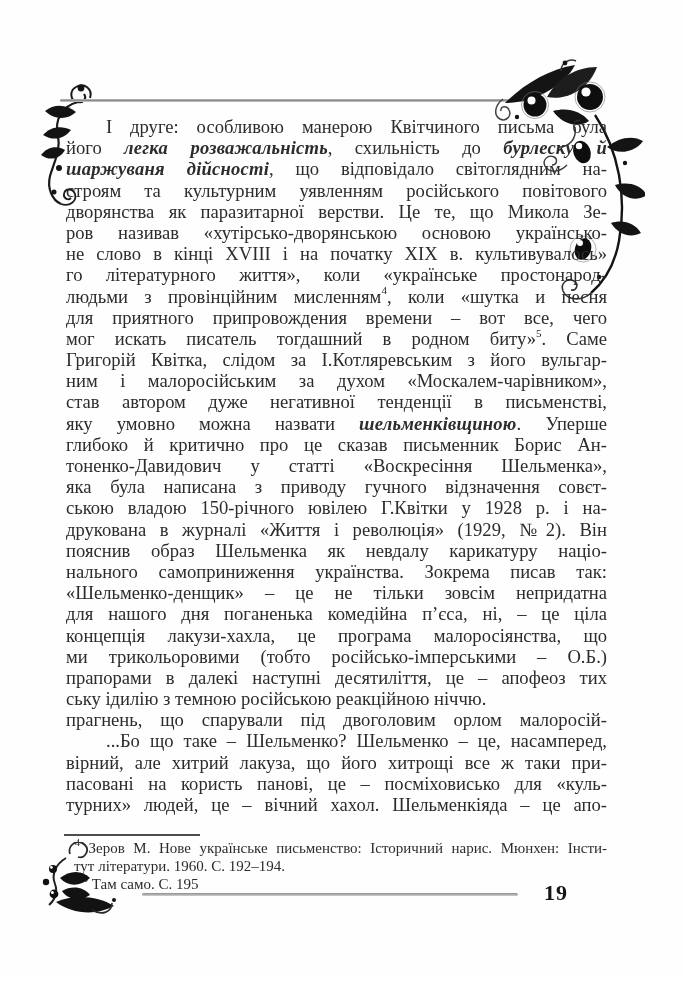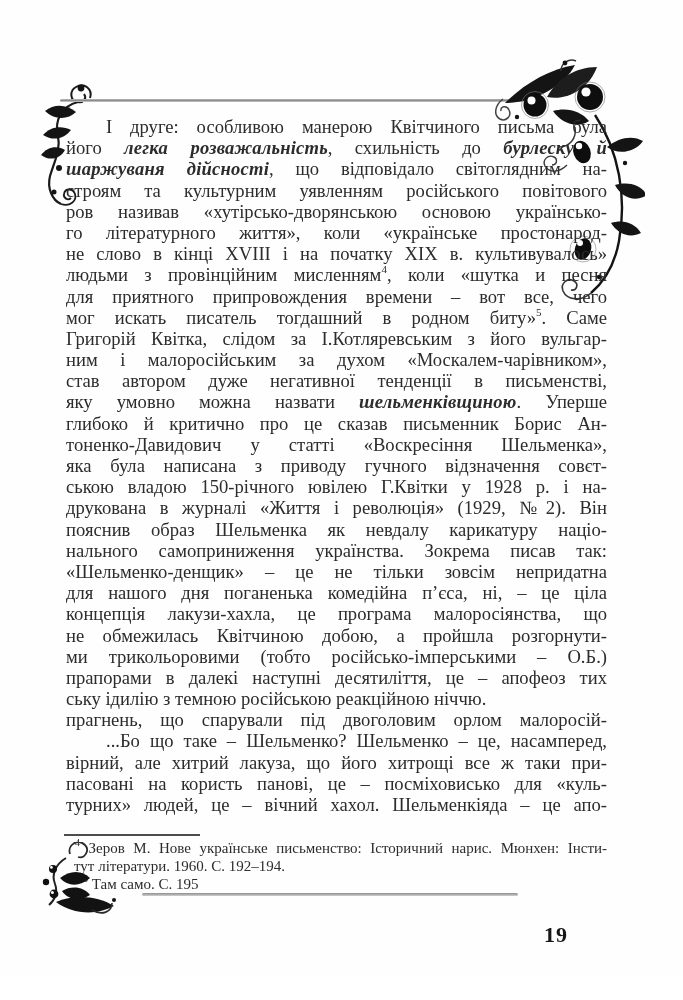--- a/index.html
+++ b/index.html
@@ -23,21 +23,21 @@
   .bline .it{}
   .bline sup{font-size:11px;line-height:0;position:relative;top:-1px;}
   .fn-block{position:absolute;left:66px;top:839px;width:541px;}
   .fnline{
     font-size:15px;line-height:18px;height:18px;
     text-align:justify;text-align-last:justify;-moz-text-align-last:justify;
   }
   .fnline.last{text-align-last:left;margin-left:8px;-moz-text-align-last:left;}
   .fnline.ind{text-indent:9px;}
   .fnline sup{font-size:10px;line-height:0;position:relative;top:-1px;}
-  .pagenum{position:absolute;left:544px;top:922px;font-size:22px;font-weight:bold;color:#161616;letter-spacing:1px;}
+  .pagenum{position:absolute;left:544px;top:880px;font-size:22px;font-weight:bold;color:#161616;letter-spacing:1px;}
   .orn{position:absolute;}
   .orn.tl{left:34px;top:76px;width:64px;height:140px;}
   .orn.tr{left:495px;top:55px;width:150px;height:260px;}
   .orn.bl{left:30px;top:842px;width:92px;height:78px;}
 </style>
 </head>
 <body>
 
 <div class="page">
 
@@ -83,41 +83,41 @@
     <path d="M96,238 c-10,9 -24,7 -28,-2 c-3,-8 5,-14 11,-10 c5,3 3,10 -3,9" fill="none" stroke="#333" stroke-width="1.6"></path>
     <circle cx="104" cy="222" r="2.2" fill="#141414"></circle>
     <circle cx="130" cy="108" r="2.2" fill="#141414"></circle>
   </svg>
 
   <div class="body-block" id="body-lines">
       <div class="bline ind"><span>І друге: особливою манерою Квітчиного письма була</span></div>
       <div class="bline"><span>його </span><span class="bi">легка розважальність</span><span>, схильність до </span><span class="bi">бурлеску й</span></div>
       <div class="bline"><span class="bi">шаржуваня дійсності</span><span>, що відповідало світоглядним на-</span></div>
       <div class="bline"><span>строям та культурним уявленням російського повітового</span></div>
+      <div class="bline"><span>дворянства як паразитарної верстви. Це те, що Микола Зе-</span></div>
       <div class="bline"><span>ров називав «хутірсько-дворянською основою українсько-</span></div>
+      <div class="bline"><span>не слово в кінці XVIII і на початку XIX в. культивувалось»</span></div>
       <div class="bline"><span>го літературного життя», коли «українське простонарод-</span></div>
-      <div class="bline"><span>не слово в кінці XVIII і на початку XIX в. культивувалось»</span></div>
       <div class="bline"><span>людьми з провінційним мисленням</span><sup>4</sup><span>, коли «шутка и песня</span></div>
       <div class="bline"><span>для приятного припровождения времени – вот все, чего</span></div>
       <div class="bline"><span>мог искать писатель тогдашний в родном биту»</span><sup>5</sup><span>. Саме</span></div>
       <div class="bline"><span>Григорій Квітка, слідом за І.Котляревським з його вульгар-</span></div>
       <div class="bline"><span>ним і малоросійським за духом «Москалем-чарівником»,</span></div>
       <div class="bline"><span>став автором дуже негативної тенденції в письменстві,</span></div>
       <div class="bline"><span>яку умовно можна назвати </span><span class="bi">шельменківщиною</span><span>. Уперше</span></div>
       <div class="bline"><span>глибоко й критично про це сказав письменник Борис Ан-</span></div>
       <div class="bline"><span>тоненко-Давидович у статті «Воскресіння Шельменка»,</span></div>
       <div class="bline"><span>яка була написана з приводу гучного відзначення совєт-</span></div>
       <div class="bline"><span>ською владою 150-річного ювілею Г.Квітки у 1928 р. і на-</span></div>
       <div class="bline"><span>друкована в журналі «Життя і революція» (1929, №2). Він</span></div>
       <div class="bline"><span>пояснив образ Шельменка як невдалу карикатуру націо-</span></div>
       <div class="bline"><span>нального самоприниження українства. Зокрема писав так:</span></div>
       <div class="bline"><span>«Шельменко-денщик» – це не тільки зовсім непридатна</span></div>
       <div class="bline"><span>для нашого дня поганенька комедійна п’єса, ні, – це ціла</span></div>
       <div class="bline"><span>концепція лакузи-хахла, це програма малоросіянства, що</span></div>
-      <div class="bline"><span>не обмежилась Квітчиною добою, а пройшла розгорнути-</span></div>
       <div class="bline"><span>ми трикольоровими (</span><span class="it">тобто російсько-імперськими – О.Б.</span><span>)</span></div>
       <div class="bline"><span>прапорами в далекі наступні десятиліття, це – апофеоз тих</span></div>
       <div class="bline last"><span>ську ідилію з темною російською реакційною ніччю.</span></div>
       <div class="bline"><span>прагнень, що спарували під двоголовим орлом малоросій-</span></div>
       <div class="bline ind"><span>...Бо що таке – Шельменко? Шельменко – це, насамперед,</span></div>
       <div class="bline"><span>вірний, але хитрий лакуза, що його хитрощі все ж таки при-</span></div>
       <div class="bline"><span>пасовані на користь панові, це – посміховисько для «куль-</span></div>
       <div class="bline"><span>турних» людей, це – вічний хахол. Шельменкіяда – це апо-</span></div>
     </div>
 

